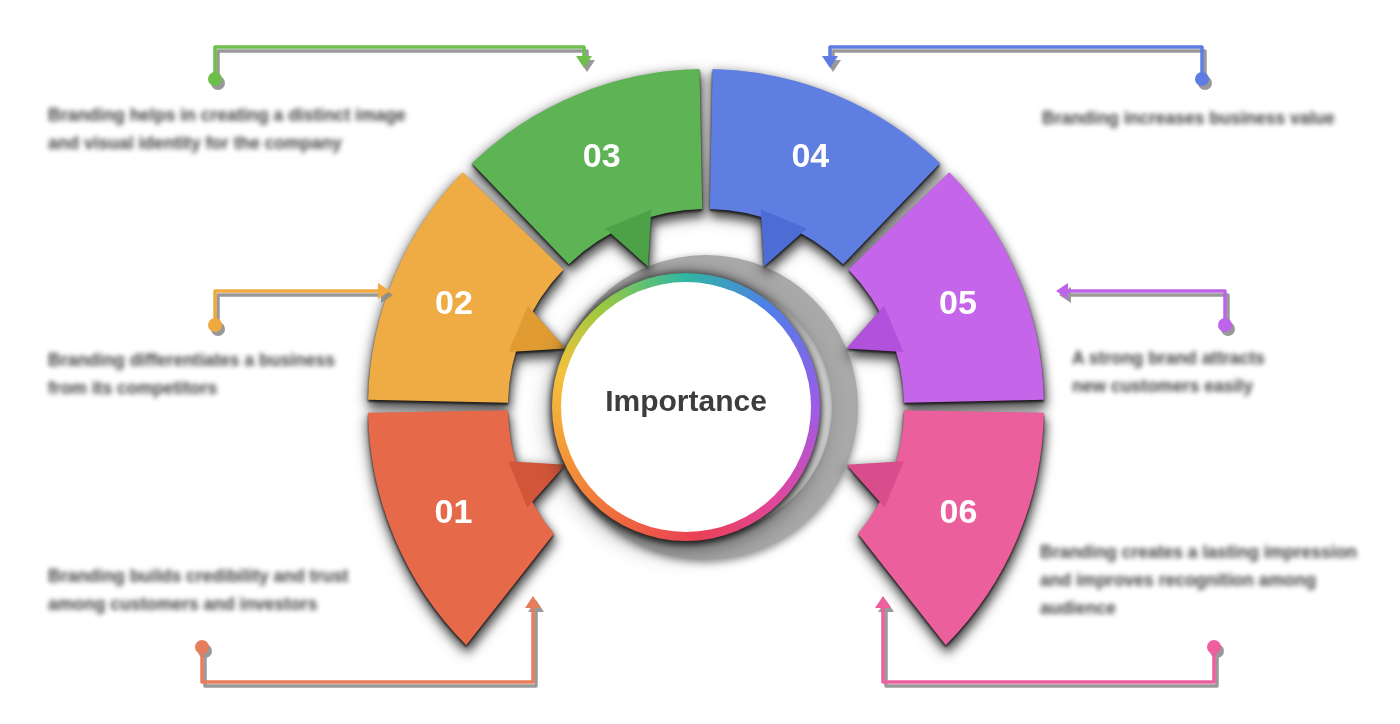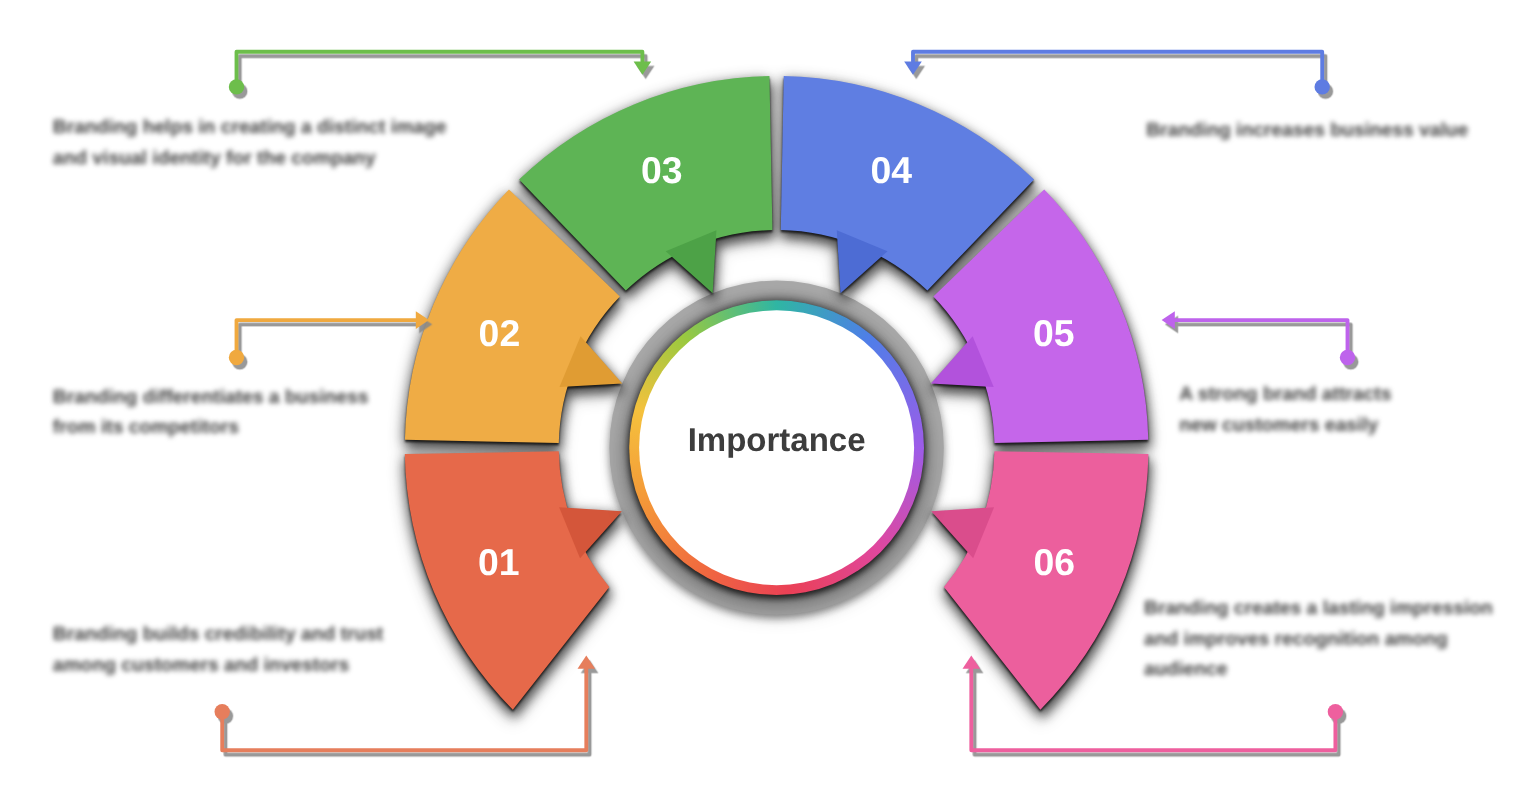--- a/index.html
+++ b/index.html
@@ -12,21 +12,21 @@
   svg{position:absolute;left:0;top:0;}
 
   
   .seg-shadow{filter:drop-shadow(0 2px 1px rgba(15,15,15,.85)) drop-shadow(2px 6px 5px rgba(25,25,25,.62)) drop-shadow(-2px 2px 6px rgba(30,30,30,.45));}
   .ring-shadow{filter:drop-shadow(0 3px 4px rgba(40,40,40,.55));}
   .conn{filter:drop-shadow(3px 4px 0 rgba(135,135,135,.85));}
   .segnum{font-family:"Liberation Sans","DejaVu Sans",sans-serif;font-weight:bold;font-size:34px;fill:#ffffff;text-anchor:middle;}
 
   
   .center-circle{
-    position:absolute;left:572px;top:273px;width:268px;height:268px;border-radius:50%;
+    position:absolute;left:552px;top:273px;width:268px;height:268px;border-radius:50%;
     filter:drop-shadow(0 3px 3px rgba(18,18,18,.85)) drop-shadow(0 -2px 4px rgba(18,18,18,.5)) drop-shadow(0 7px 11px rgba(40,40,40,.45));
   }
   .center-inner{
     position:absolute;inset:9px;border-radius:50%;background:#ffffff;
     display:flex;flex-direction:column;align-items:center;justify-content:center;
   }
   .center-title{
     font-size:30px;font-weight:bold;color:#3d3d3d;line-height:1.33;text-align:center;
     transform:translateY(-6px);
   }

